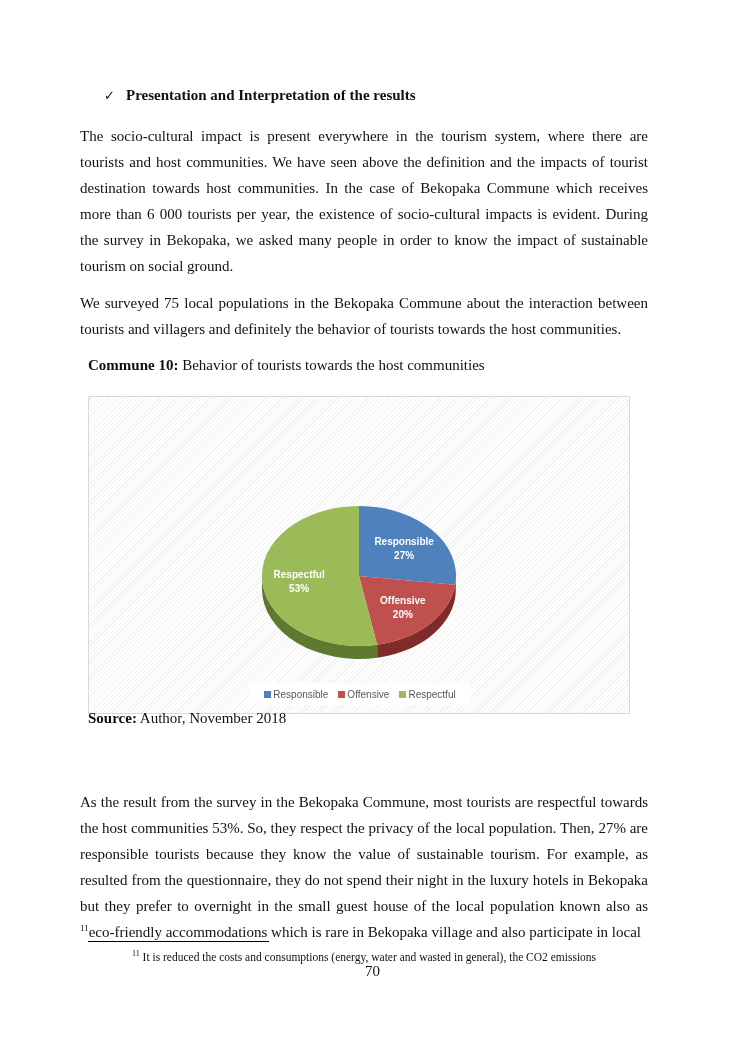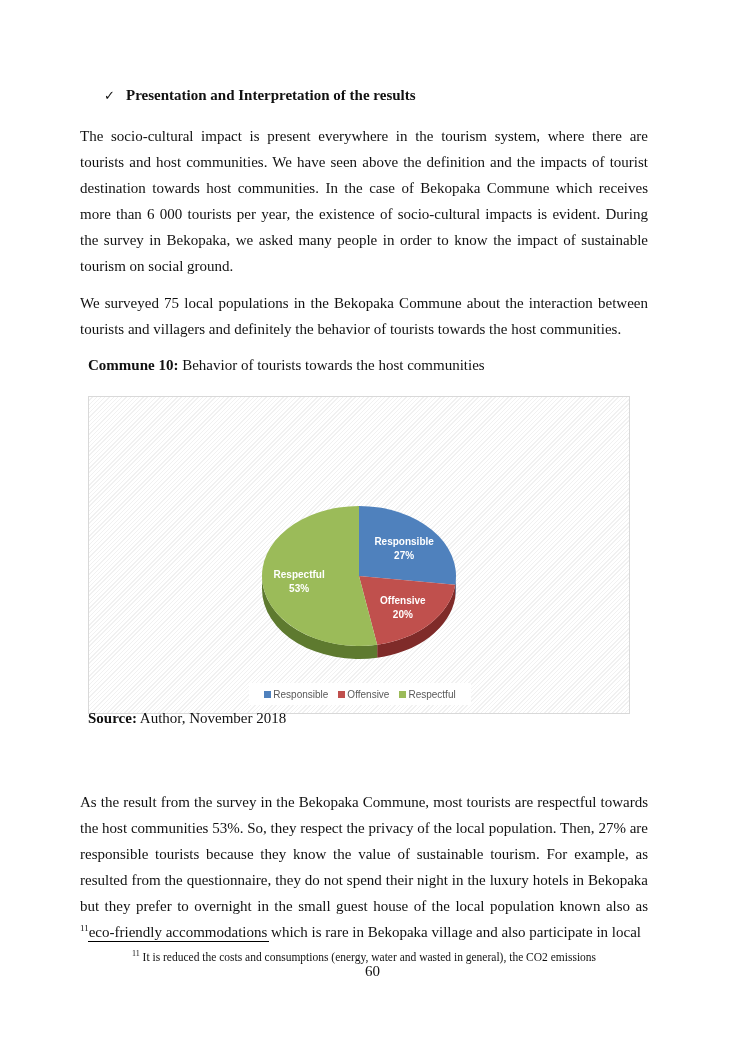--- a/index.html
+++ b/index.html
@@ -82,13 +82,13 @@
 
 <div class="abs para" style="top:765px;margin-top:24px;">
   <span>As the result from the survey in the Bekopaka Commune, most tourists are respectful towards the host communities 53%. So, they respect the privacy of the local population. Then, 27% are responsible tourists because they know the value of sustainable tourism. For example, as resulted from the questionnaire, they do not spend their night in the luxury hotels in Bekopaka but they prefer to overnight in the small guest house of the local population known also as </span><sup class="ref">11</sup><span>eco-friendly accommodations which is rare in Bekopaka village and also participate in local</span>
 </div>
 
 <div class="abs footnote-rule"></div>
 <div class="abs footnote">
   <sup>11</sup><span> It is reduced the costs and consumptions (energy, water and wasted in general), the CO2 emissions</span>
 </div>
 
-<div class="abs page-number">60</div>
+<div class="abs page-number">70</div>
 
 </body></html>

